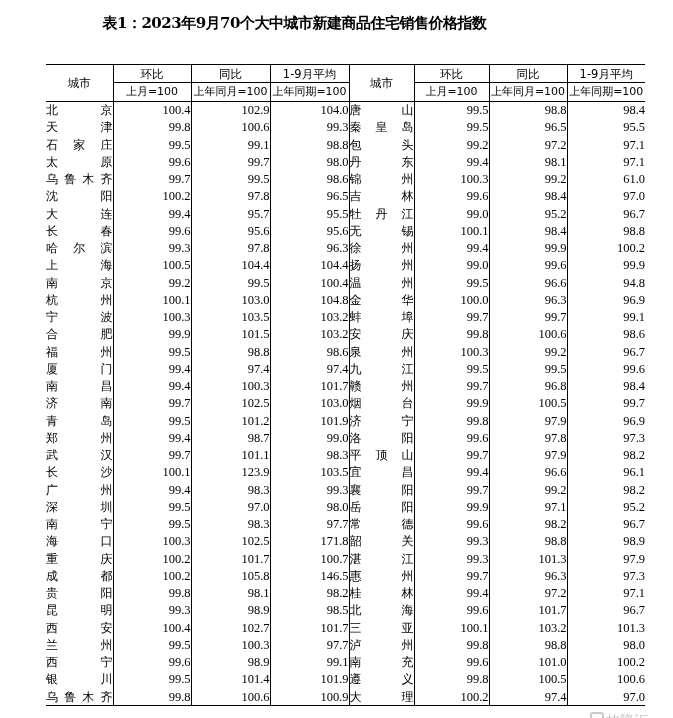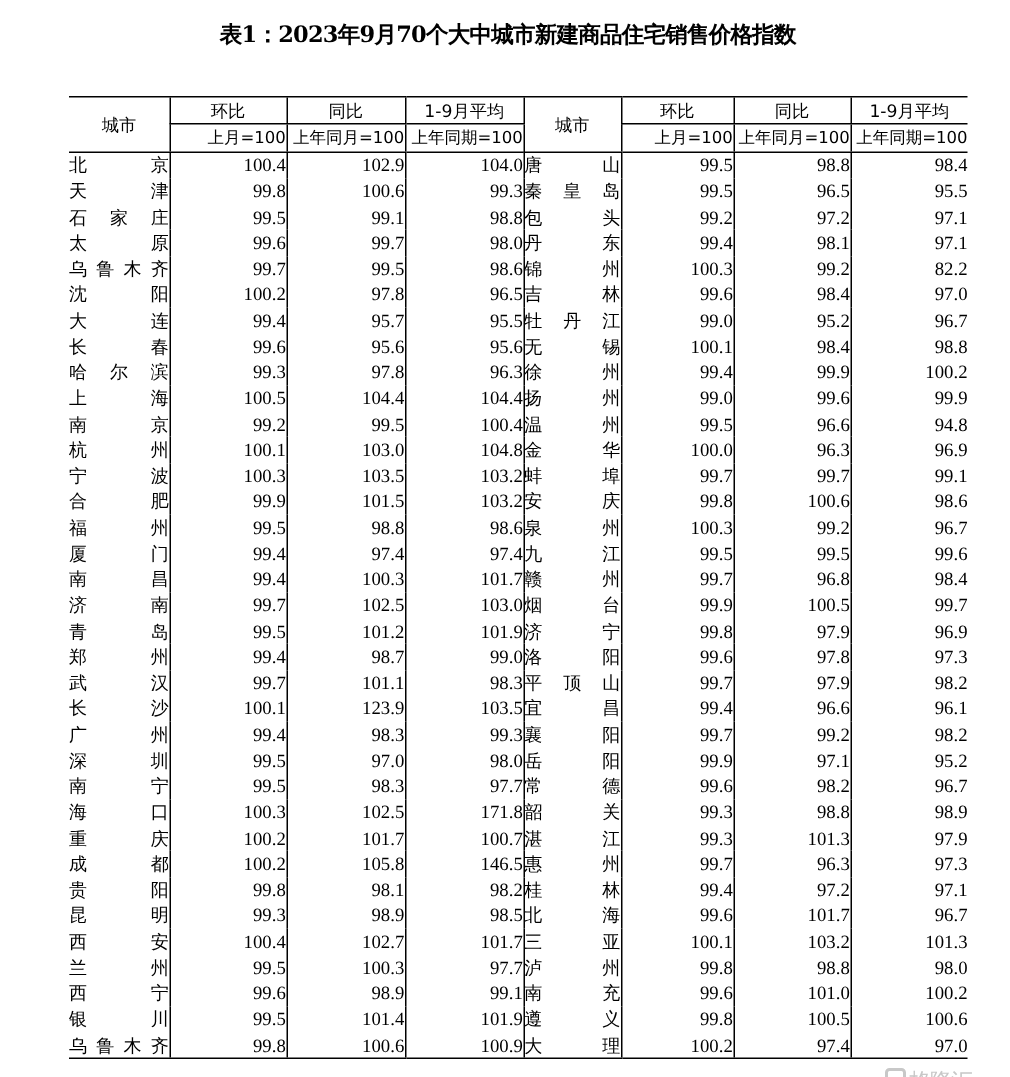--- a/index.html
+++ b/index.html
@@ -1,22 +1,22 @@
 <!DOCTYPE html>
 <html><head>
   <meta charset="utf-8">
   <style>
     html, body { margin: 0; padding: 0; background: #ffffff; }
     body { width: 673px; height: 718px; position: relative; overflow: hidden; font-family: "DejaVu Serif", "Liberation Serif", serif; color: #000; }
-    .title { position: absolute; left: 0; top: 14px; width: 589px; text-align: center; font-family: "DejaVu Serif", serif; font-weight: bold; font-size: 15px; letter-spacing: -0.5px; margin-left: 44px; }
+    .title { position: absolute; left: 0; top: 14px; width: 589px; text-align: center; font-family: "DejaVu Serif", serif; font-weight: bold; font-size: 15px; letter-spacing: -0.5px; }
     table.t { position: absolute; left: 46px; top: 64px; border-collapse: collapse; table-layout: fixed; width: 599px; }
     table.t td, table.t th { padding: 0; margin: 0; height: 17.25px; line-height: 16px; font-weight: normal; overflow: hidden; white-space: nowrap; }
     .hdr th { font-family: "DejaVu Sans", sans-serif; font-size: 11.5px; text-align: center; }
     .h1 th { border-top: 1.5px solid #000; height: 19px; }
-    .h2 th { height: 14px; border-bottom: 1px solid #000; font-size: 11px; line-height: 13px; text-align: right; }
+    .h2 th { height: 14px; border-bottom: 1px solid #000; font-size: 11px; line-height: 13px; }
     .h1 th.sub { border-bottom: 1px solid #000; margin-left: 43px; }
     .vl { border-left: 1px solid #000; }
     td.city { font-family: "DejaVu Sans", sans-serif; font-size: 12px; text-align: justify; text-align-last: justify; padding: 0 4px 0 6px; }
     td.num { font-family: "Liberation Serif", serif; font-size: 12.5px; text-align: right; padding-right: 3px; color: #000; }
     tr.last td { border-bottom: 1.5px solid #000; }
     .wm { position: absolute; left: 590px; top: 712px; font-family: "DejaVu Sans", sans-serif; font-size: 15px; color: #c8c8c8; letter-spacing: -1px; display: flex; gap: 2px; }
     .wm .g { display: inline-block; width: 14px; height: 14px; border: 2px solid #c8c8c8; border-radius: 3px; box-sizing: border-box; }
   </style>
 </head>
 <body>
@@ -96,21 +96,21 @@
         <td class="num vl">97.1</td>
       </tr>
       <tr>
         <td class="city">乌鲁木齐</td>
         <td class="num vl">99.7</td>
         <td class="num vl">99.5</td>
         <td class="num vl">98.6</td>
         <td class="city vl">锦州</td>
         <td class="num vl">100.3</td>
         <td class="num vl">99.2</td>
-        <td class="num vl">82.2</td>
+        <td class="num vl">61.0</td>
       </tr>
       <tr>
         <td class="city">沈阳</td>
         <td class="num vl">100.2</td>
         <td class="num vl">97.8</td>
         <td class="num vl">96.5</td>
         <td class="city vl">吉林</td>
         <td class="num vl">99.6</td>
         <td class="num vl">98.4</td>
         <td class="num vl">97.0</td>

